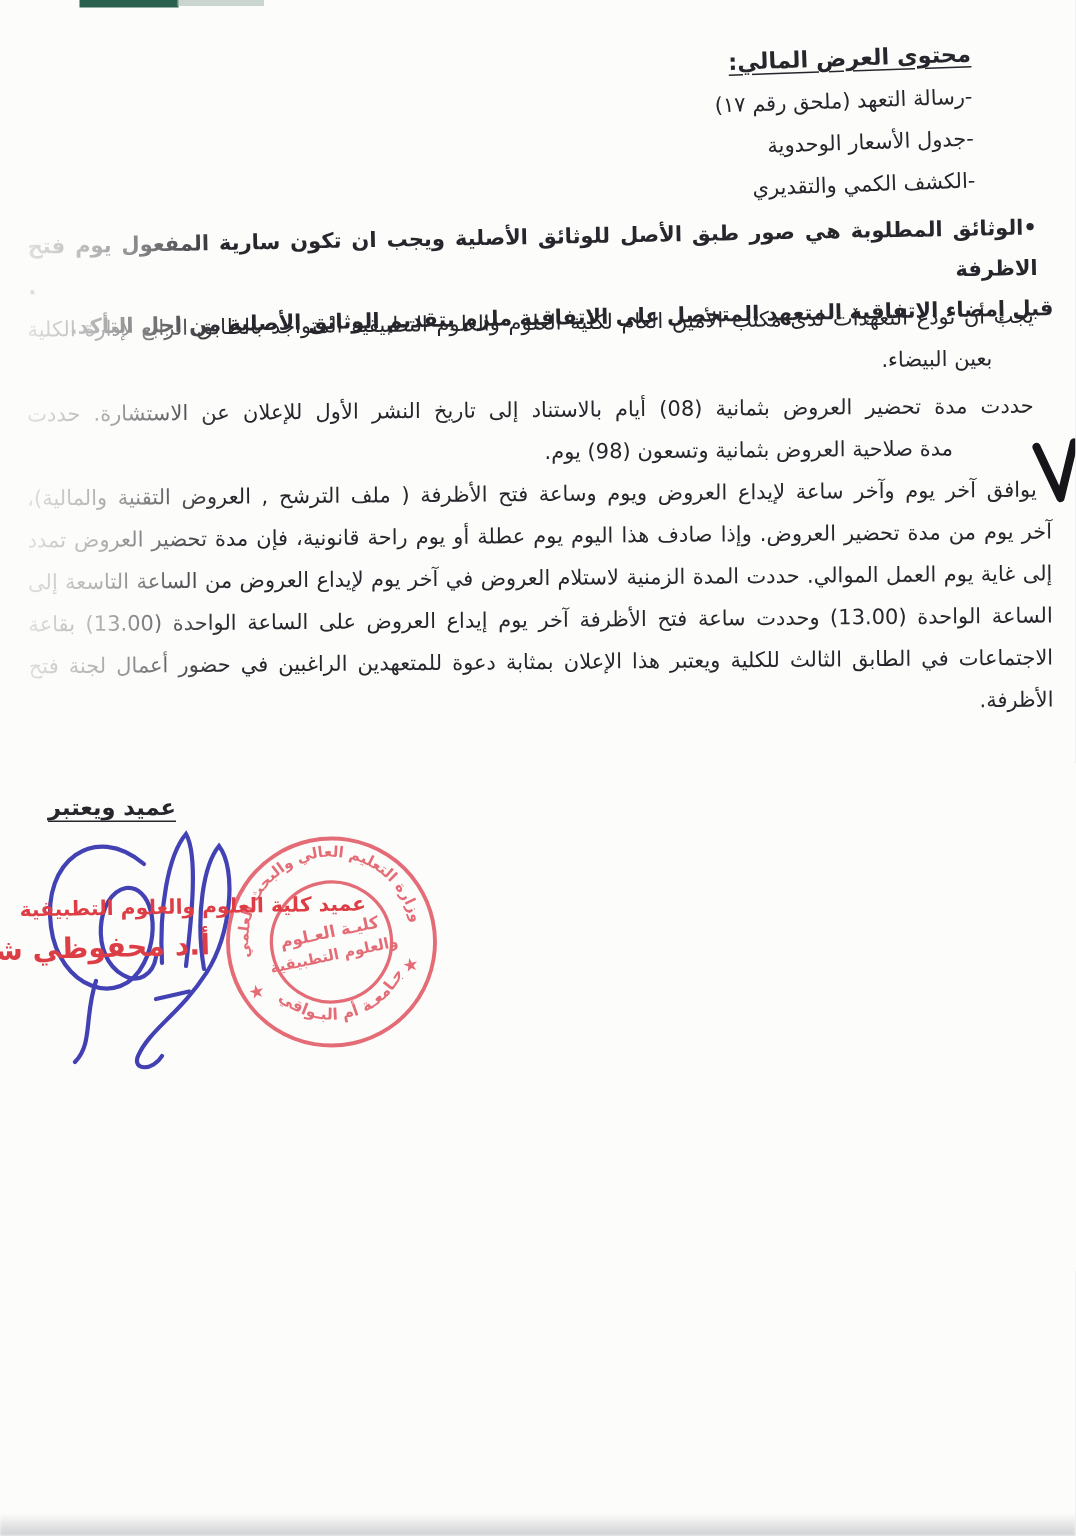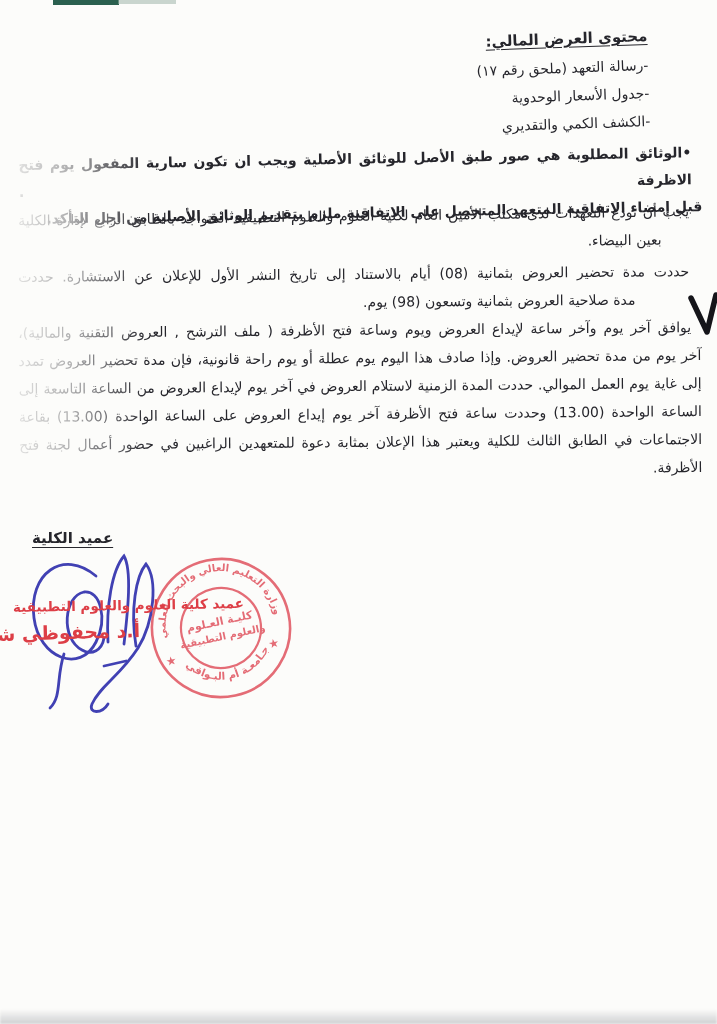--- a/index.html
+++ b/index.html
@@ -82,21 +82,21 @@
     <div class="ln fill">إلى غاية يوم العمل الموالي. حددت المدة الزمنية لاستلام العروض في آخر يوم لإيداع العروض من الساعة التاسعة إلى</div>
     <div class="ln fill">الساعة الواحدة (13.00) وحددت ساعة فتح الأظرفة آخر يوم إيداع العروض على الساعة الواحدة (13.00) بقاعة</div>
     <div class="ln fill">الاجتماعات في الطابق الثالث للكلية  ويعتبر هذا الإعلان بمثابة دعوة للمتعهدين الراغبين في حضور أعمال لجنة فتح</div>
     <div class="ln">الأظرفة.</div>
   </section>
 
   <svg class="checkmark" width="34" height="46" viewBox="0 0 34 46">
     <path d="M 5,6 L 21,40 L 30,3" fill="none" stroke="#15151a" stroke-width="5.5" stroke-linecap="round" stroke-linejoin="round"></path>
   </svg>
 
-  <div class="dean-heading">عميد الكلية</div>
+  <div class="dean-heading">عميد ويعتبر</div>
 
   <svg class="sig" width="225" height="172" viewBox="0 0 225 172">
     <g fill="none" stroke="#3232ae" stroke-width="2.8" stroke-linecap="round" opacity="0.92">
       <path d="M 88,30 C 55,2 20,28 26,72 C 31,112 72,128 88,96 C 100,72 92,44 76,46 C 56,50 52,92 74,104 C 84,110 94,104 96,92"></path>
       <path d="M 100,96 C 98,60 104,24 116,10 C 124,24 120,64 116,98"></path>
       <path d="M 128,100 C 122,64 128,30 138,18 C 150,34 146,76 130,102 C 112,130 92,140 84,158 C 80,168 94,168 100,158"></path>
       <path d="M 56,108 C 48,132 54,150 42,162"></path>
       <path d="M 96,120 L 118,115"></path>
     </g>
   </svg>

